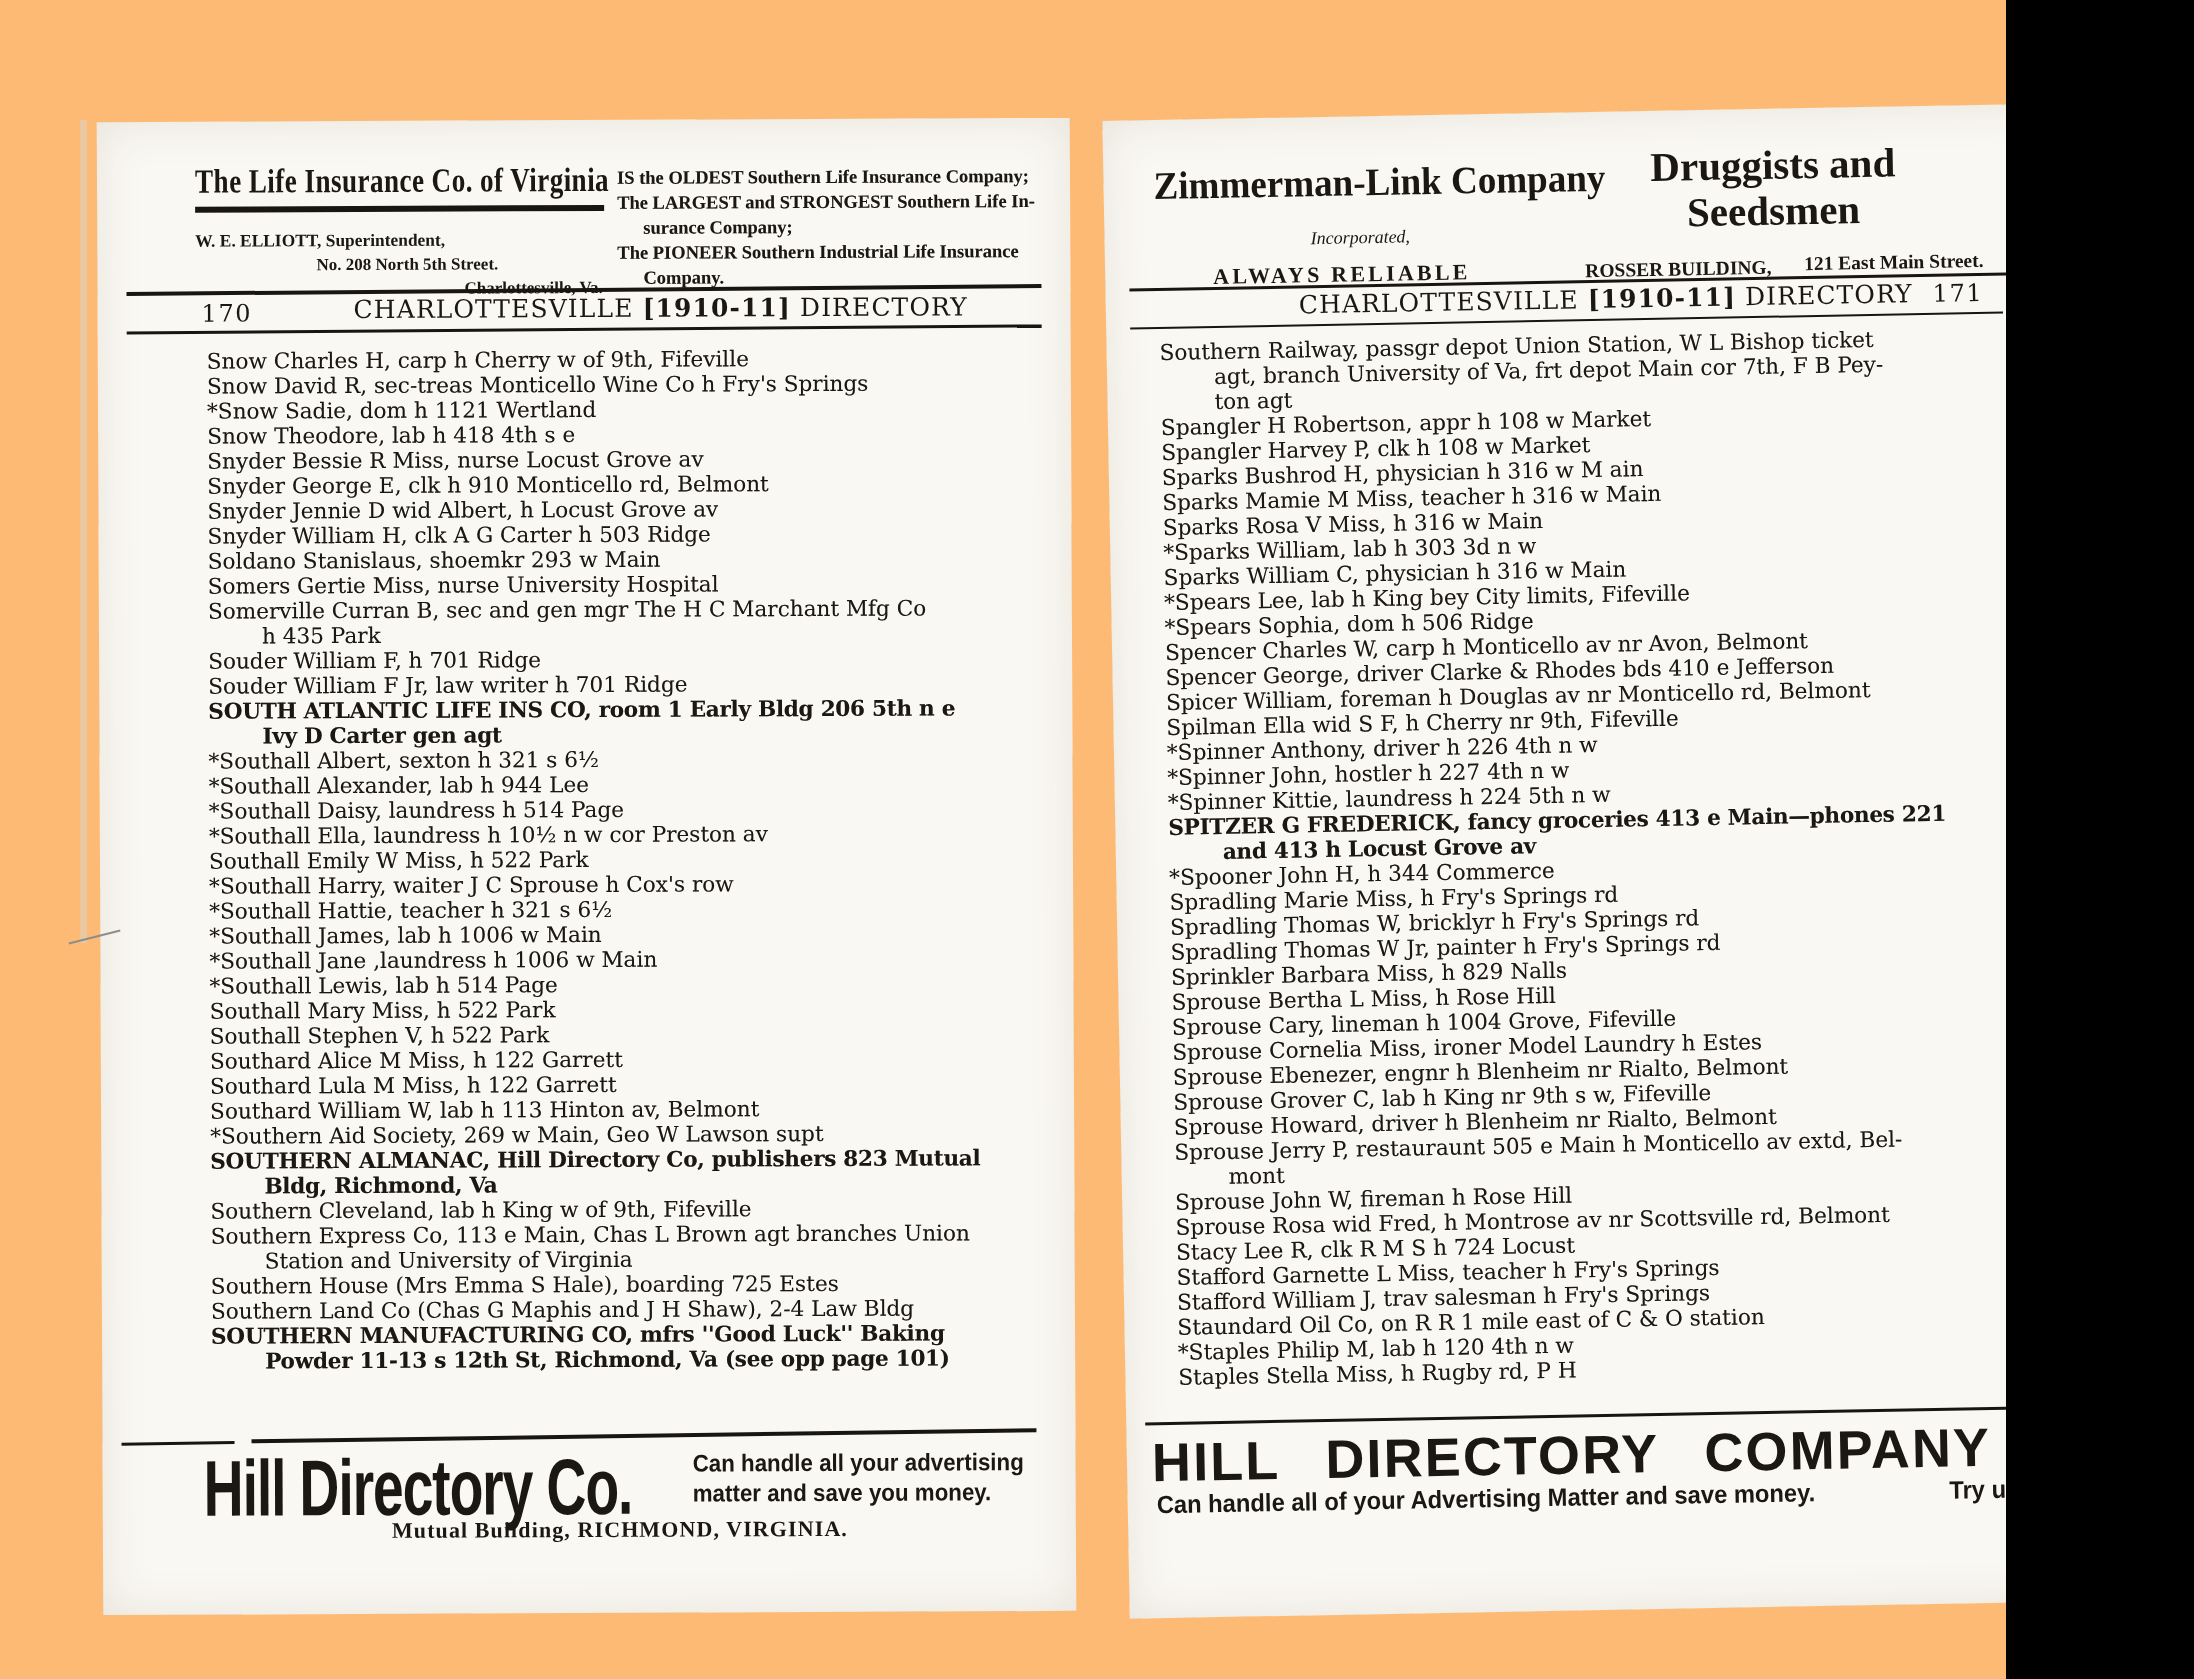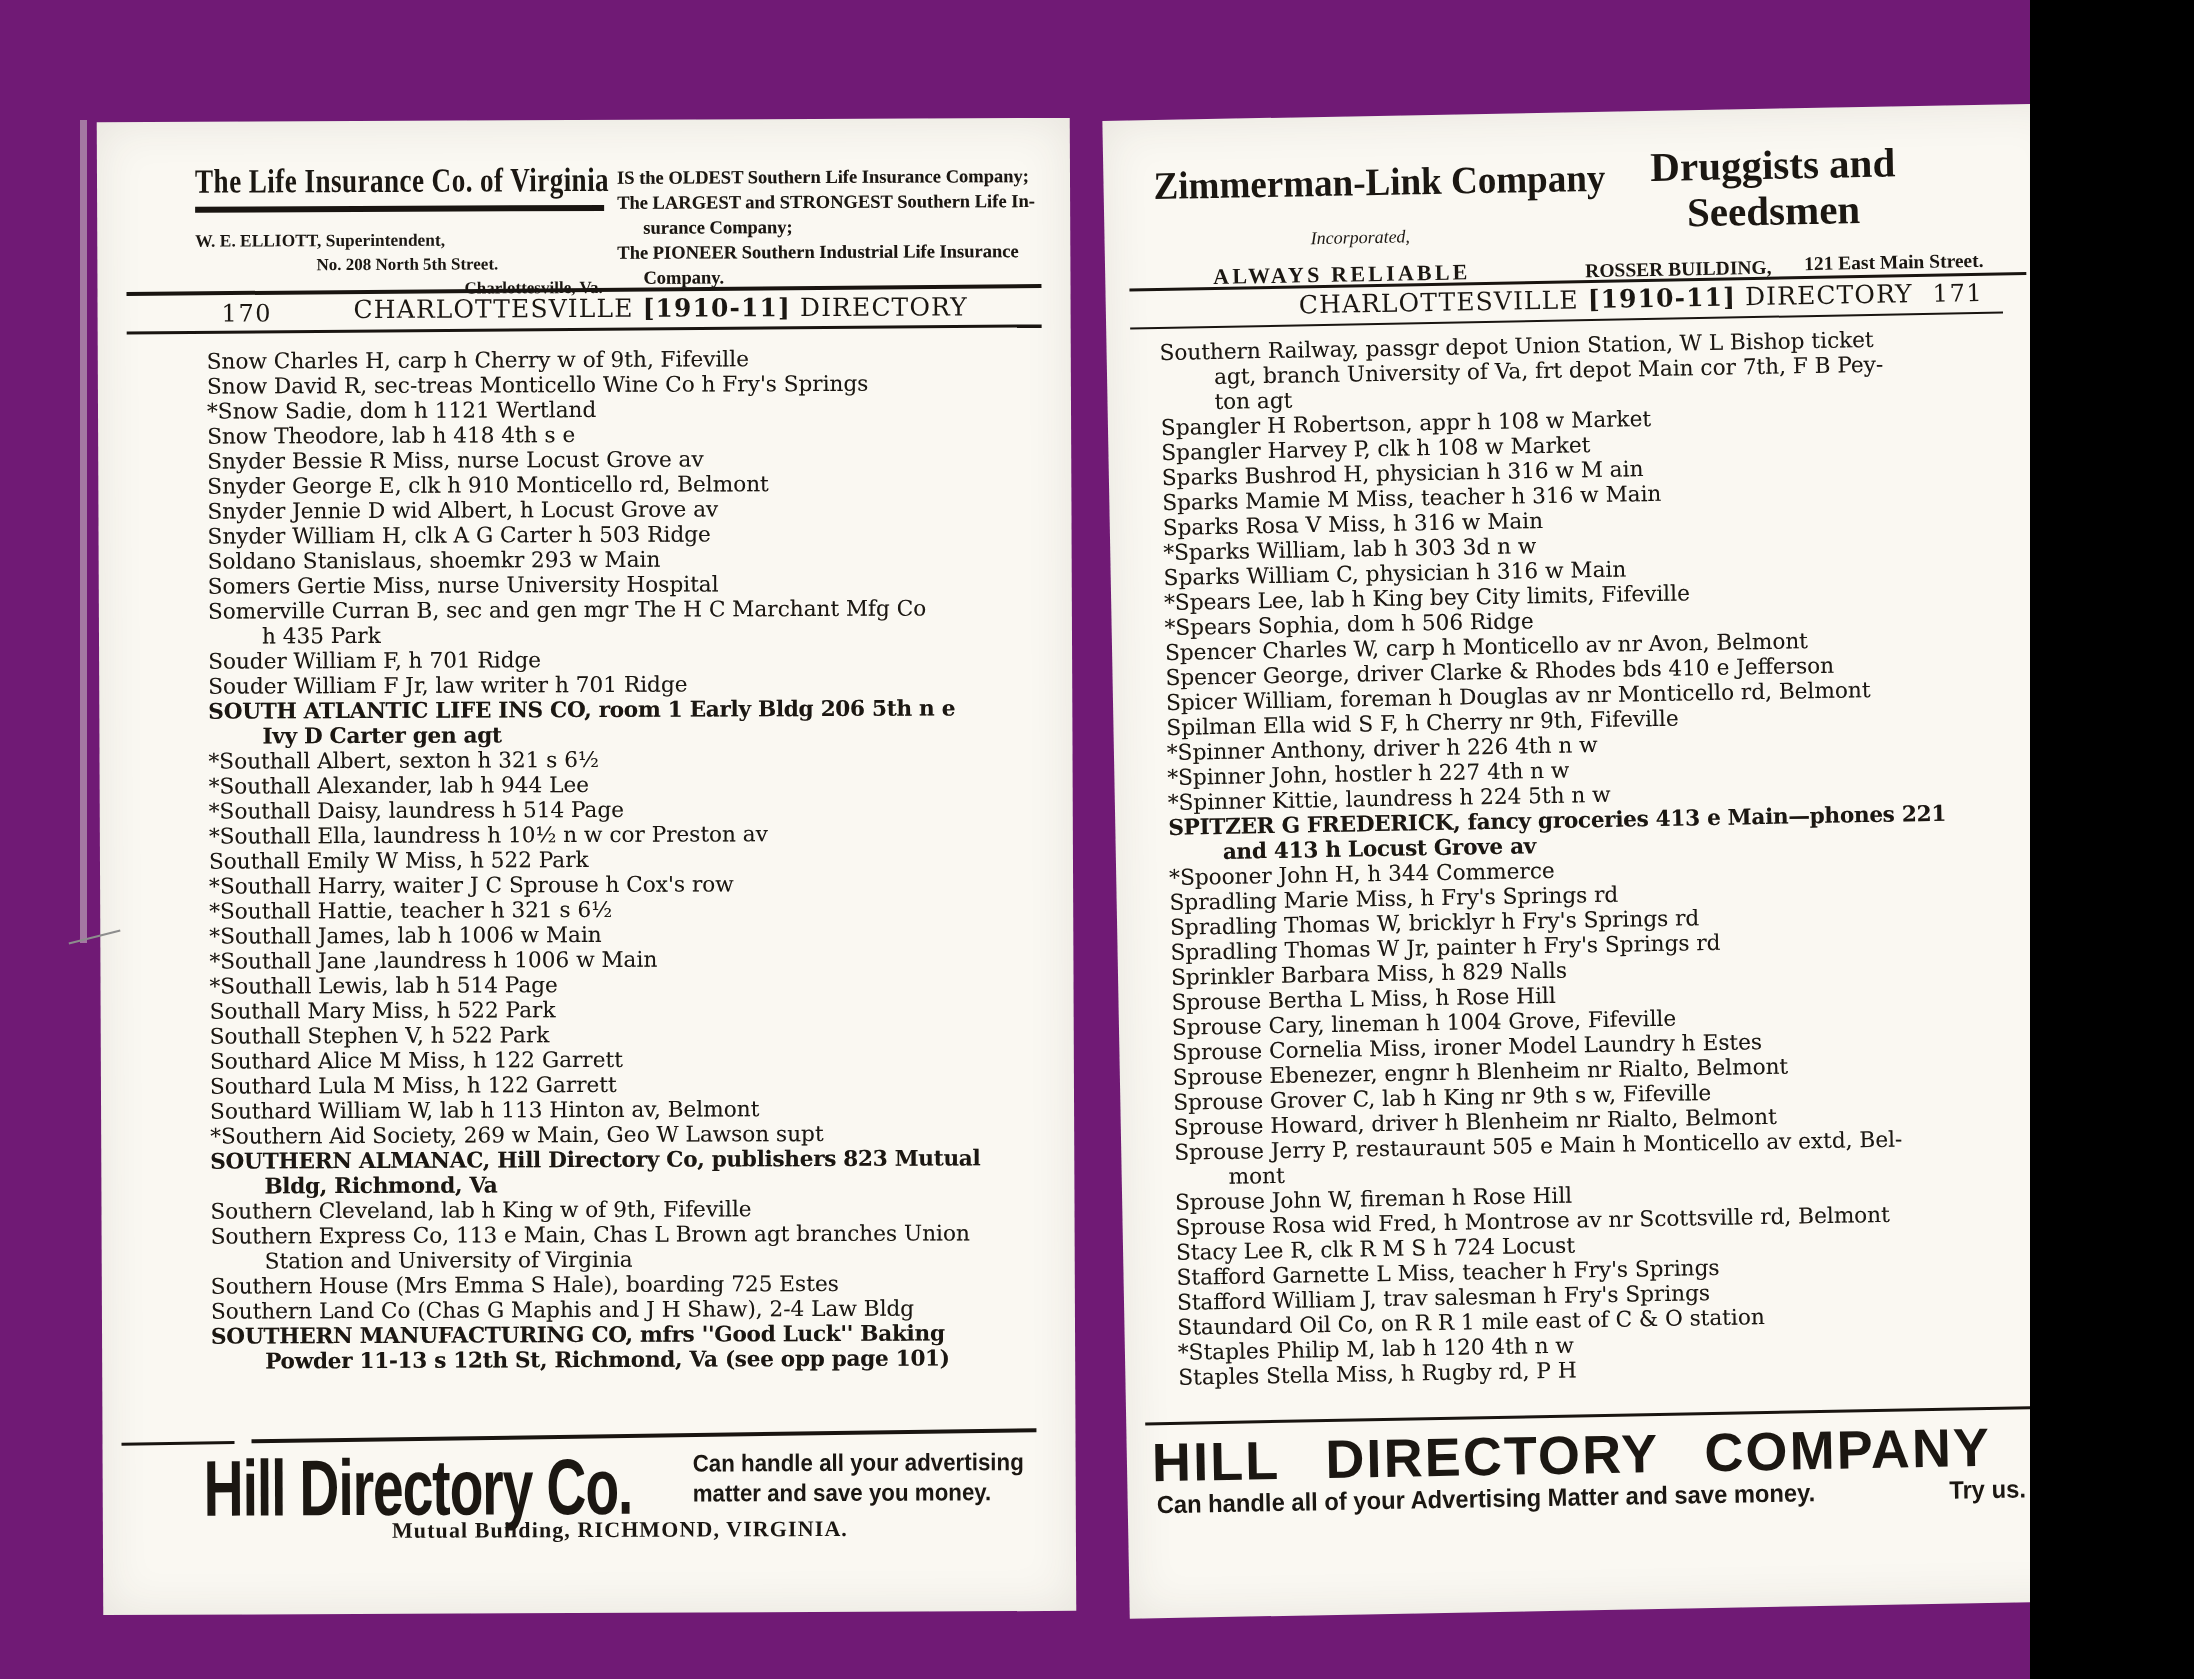--- a/index.html
+++ b/index.html
@@ -1,17 +1,17 @@
 <!DOCTYPE html>
 <html style="font-size:8.4px"><head>
 <meta charset="utf-8">
 <style>
   html,body{margin:0;padding:0;background:#000;}
-  .canvas{position:relative;width:2006px;height:1679px;background:#701a75;overflow:hidden;
-          font-family:"DejaVu Serif", serif;color:#1b1712;padding-left:24px;}
+  .canvas{position:relative;width:2006px;height:1679px;background:#fdba74;overflow:hidden;
+          font-family:"DejaVu Serif", serif;color:#1b1712;}
   .page{position:absolute;background:#faf8f2;box-shadow:inset 0 0 47px rgba(60,50,40,.10);}
   .page-left{left:100px;top:120px;width:973px;height:1493px;transform:rotate(-0.25deg);}
   .page-right{left:1116px;top:112px;width:966px;height:1498px;transform:rotate(-1.05deg);}
   .ink{background:#191511;}
   .nb{white-space:nowrap;}
 
   
   .ad-left{position:absolute;left:98px;top:41px;width:417px;}
   .ad-title{font-size:34px;font-weight:bold;letter-spacing:0.5px;white-space:nowrap;
             transform:scaleX(.80);transform-origin:left top;font-family:"Liberation Serif",serif;}
@@ -92,21 +92,21 @@
           <div class="cont">surance Company;</div>
         </div>
         <div class="entry">
           <div class="first">The PIONEER Southern Industrial Life Insurance</div>
           <div class="cont">Company.</div>
         </div>
       </div>
 
     <div class="rule ink" style="left:29px;top:168px;width:915px;height:4.2px;transform:rotate(-0.25deg);"></div>
     <div class="dirline" style="top:174px;">
-      <span class="pgnum" style="left:124px;top:4.2px;">170</span>
+      <span class="pgnum" style="left:104px;top:4.2px;">170</span>
       <span class="dirtitle" style="left:256px;top:0;"><span>CHARLOTTESVILLE </span><b>[1910-11]</b><span> DIRECTORY</span></span>
     </div>
     <div class="rule ink" style="left:29px;top:208px;width:915px;height:2.6px;transform:rotate(-0.2deg);"></div>
 
     <div class="dbody" id="left-entries" style="left:109px;top:227px;width:840px;">
         <div class="entry">
           <div class="first">Snow Charles H, carp h Cherry w of 9th, Fifeville</div>
         </div>
         <div class="entry">
           <div class="first">Snow David R, sec-treas Monticello Wine Co h Fry's Springs</div>

